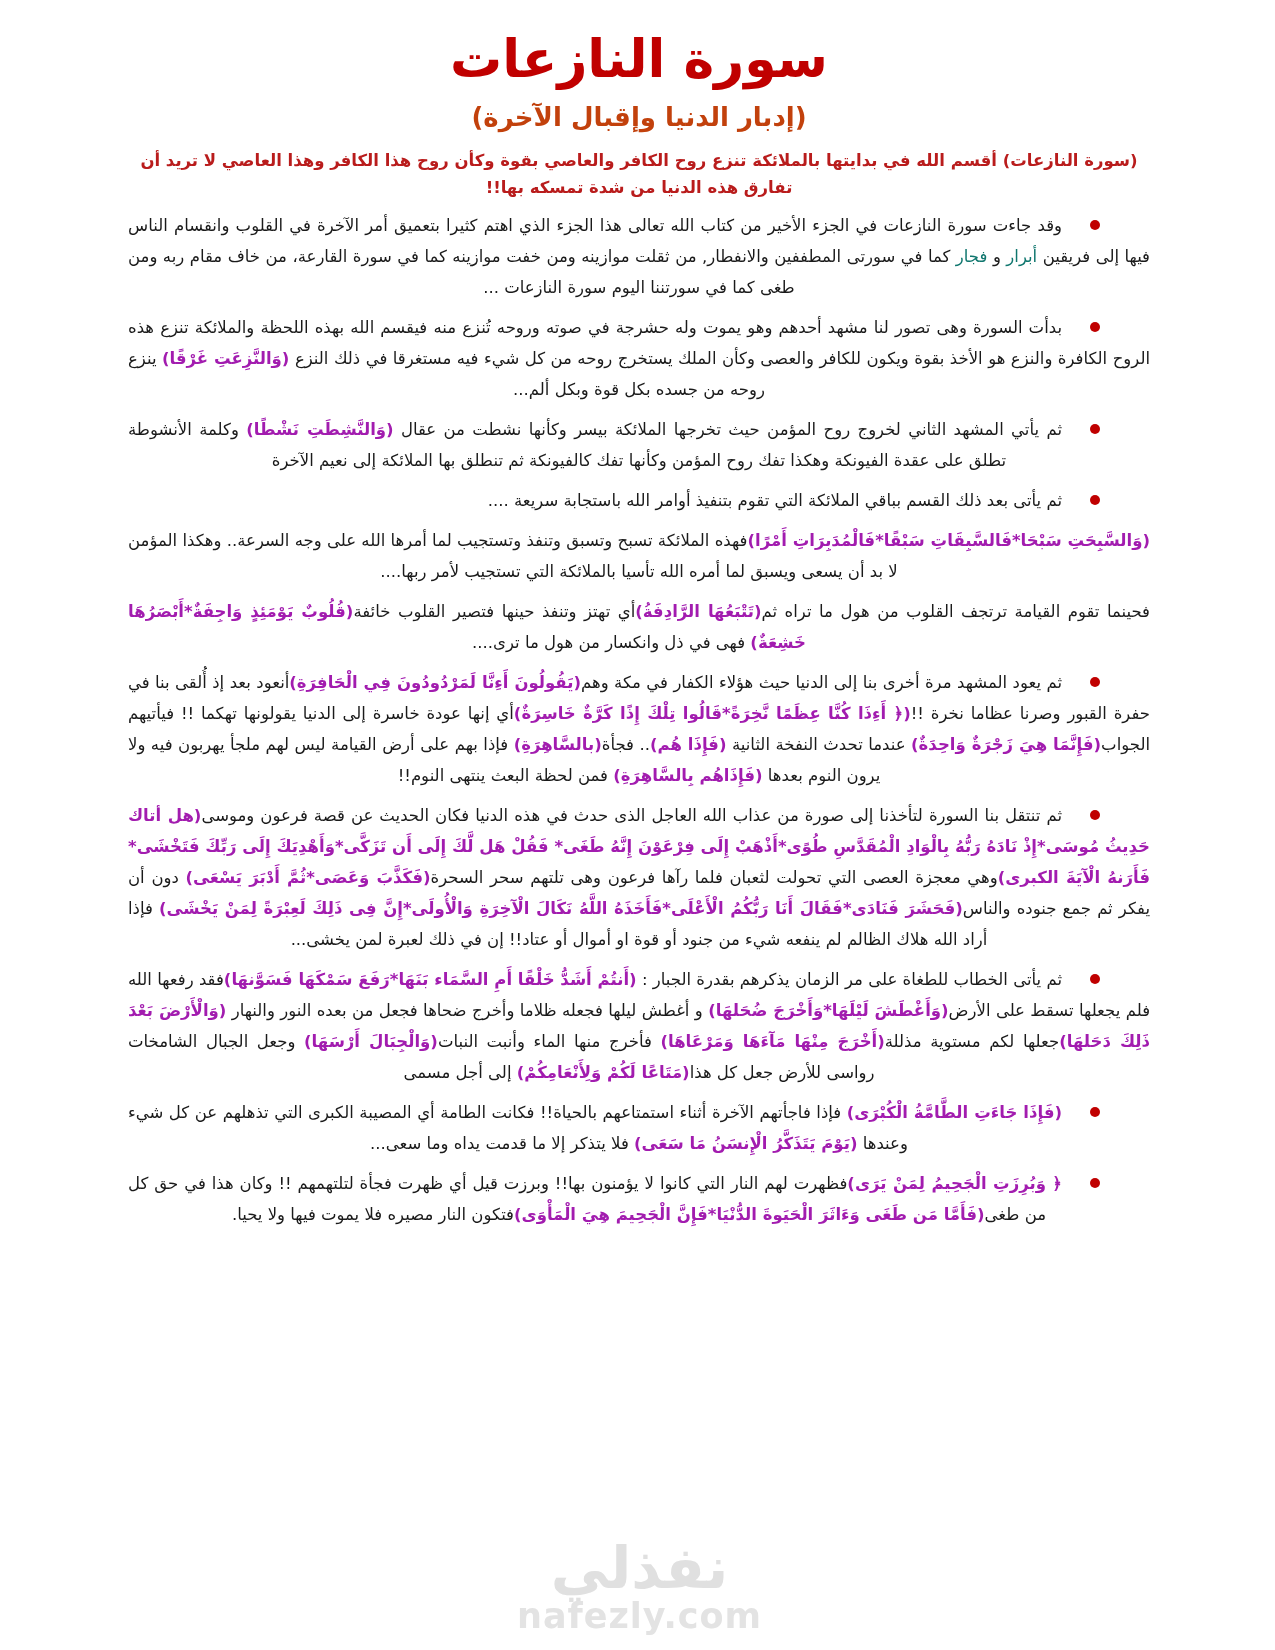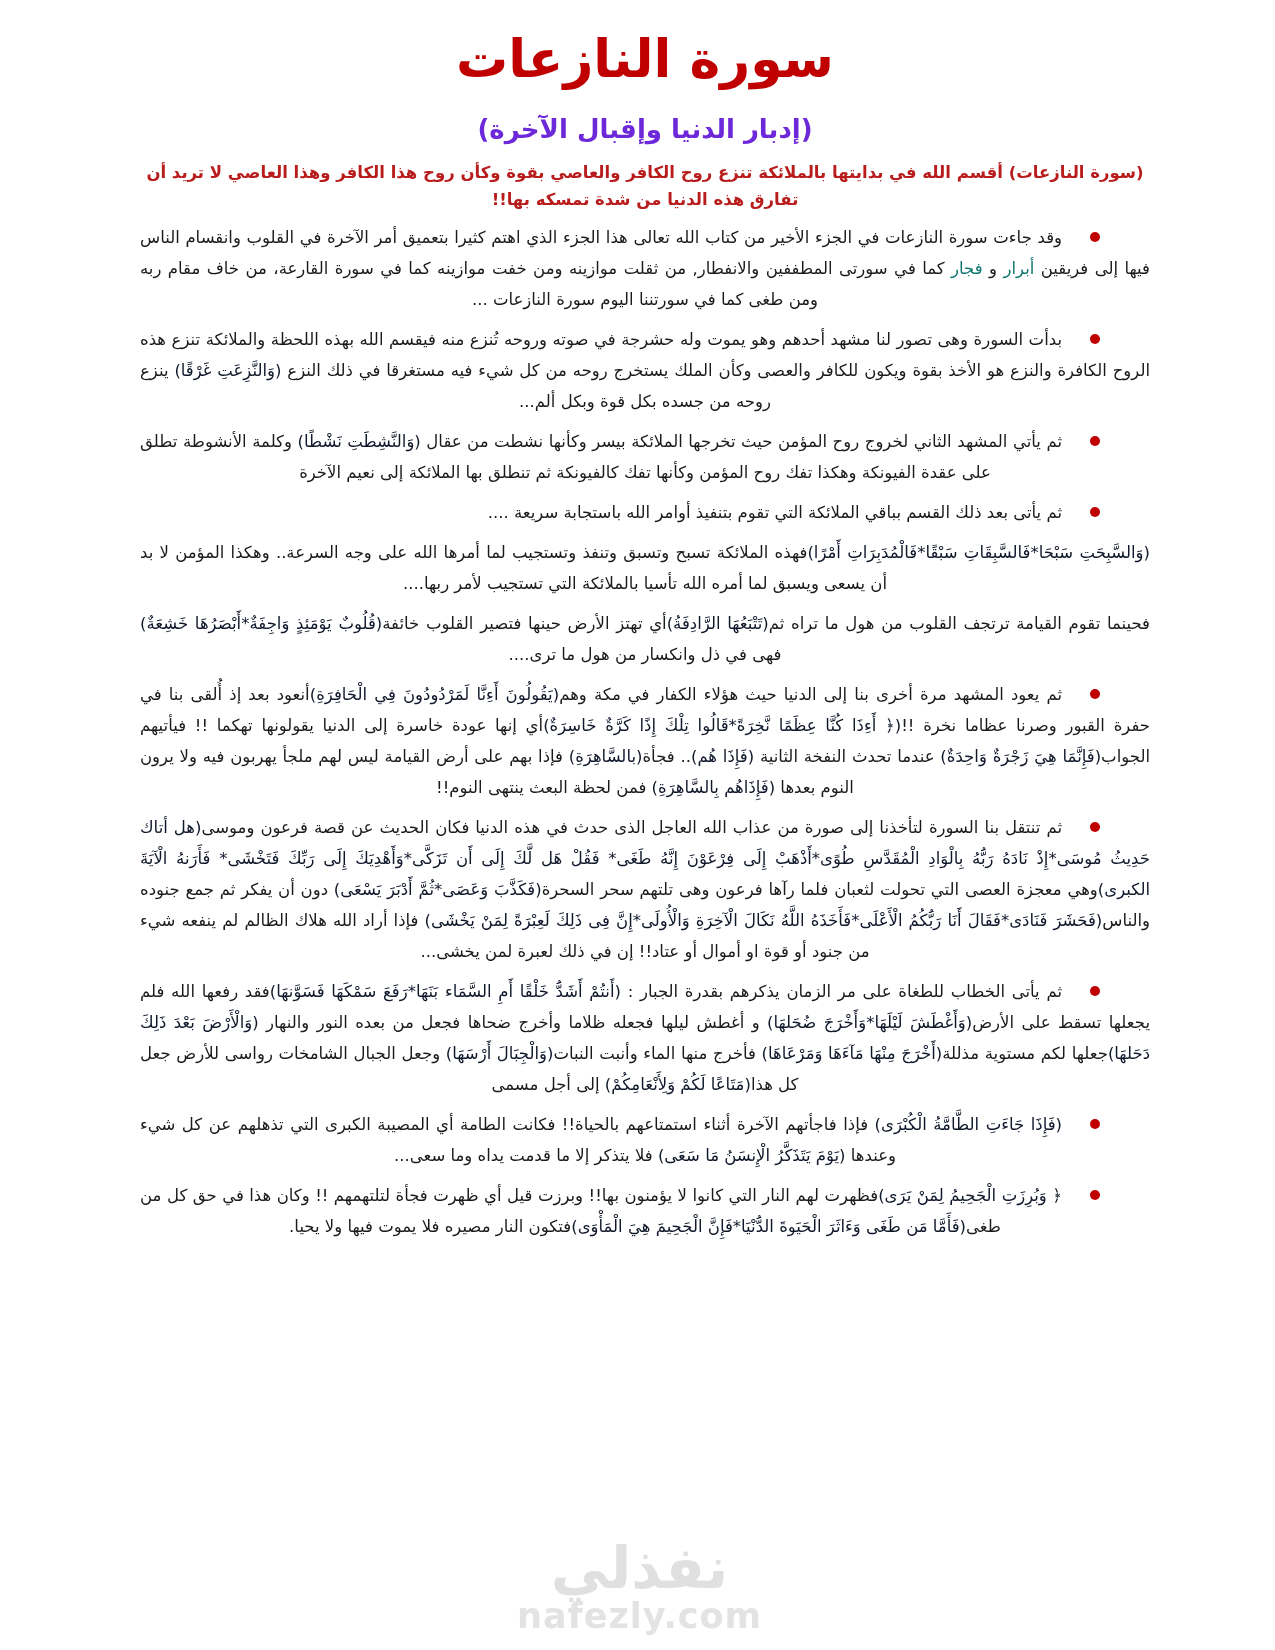--- a/index.html
+++ b/index.html
@@ -6,33 +6,33 @@
   .page{
     position:relative;
     width:1275px;height:1650px;
     margin:0 auto;
     background:#ffffff;
     overflow:hidden;
     font-family:"DejaVu Sans","Liberation Sans",sans-serif;
   }
   .content{
     position:absolute;
-    top:30px;right:125px;left:140px;
+    top:30px;right:125px;left:128px;
   }
   .doc-title{
     direction:rtl;text-align:center;
     color:#c00000;font-weight:bold;
     font-size:52px;line-height:1.15;
     margin:0;
   }
   .doc-subtitle{
     direction:rtl;text-align:center;
-    color:#6d28d9;font-weight:bold;
+    color:#c2410c;font-weight:bold;
     font-size:26px;line-height:1.2;
-    margin-top:24px;
+    margin-top:12px;
   }
   .doc-intro{
     direction:rtl;text-align:center;
     color:#b91c1c;font-weight:bold;
     font-size:16.5px;line-height:27px;
     margin-top:14px;
   }
   .doc-body{margin-top:6px;}
   .para{
     position:relative;
@@ -46,21 +46,21 @@
   }
   .para.bulleted{text-indent:88px;}
   .para.last-right{text-align-last:right;}
   .dot{
     position:absolute;
     right:50px;top:10px;
     width:10px;height:10px;
     border-radius:50%;
     background:#c00000;
   }
-  .seg-r{color:#0f172a;font-weight:normal;}
+  .seg-r{color:#a21caf;font-weight:bold;}
   .seg-r2{color:#0f766e;}
   .seg-k{color:#1a1a1a;}
   .watermark{
     position:absolute;
     left:4px;right:0;top:1538px;
     text-align:center;
     -webkit-user-select:none;user-select:none;
   }
   .wm-logo{
     font-size:58px;font-weight:bold;
@@ -79,21 +79,21 @@
   <div class="content">
     <h1 class="doc-title">سورة النازعات</h1>
     <div class="doc-subtitle">(إدبار الدنيا وإقبال الآخرة)</div>
     <div class="doc-intro">(سورة النازعات) أقسم الله في بدايتها بالملائكة تنزع روح الكافر والعاصي بقوة وكأن روح هذا الكافر وهذا العاصي لا تريد أن تفارق هذه الدنيا من شدة تمسكه بها!!</div>
     <div class="doc-body">
         <div class="para bulleted"><span class="dot"></span><span class="seg-k">وقد جاءت سورة النازعات في الجزء الأخير من كتاب الله تعالى هذا الجزء الذي اهتم كثيرا بتعميق أمر الآخرة في القلوب وانقسام الناس فيها إلى فريقين </span><span class="seg-r2">أبرار</span><span class="seg-k"> و </span><span class="seg-r2">فجار</span><span class="seg-k"> كما في سورتى المطففين والانفطار, من ثقلت موازينه ومن خفت موازينه كما في سورة القارعة، من خاف مقام ربه ومن طغى كما في سورتننا اليوم سورة النازعات ...</span></div>
         <div class="para bulleted"><span class="dot"></span><span class="seg-k">بدأت السورة وهى تصور لنا مشهد أحدهم وهو يموت وله حشرجة في صوته وروحه تُنزع منه فيقسم الله بهذه اللحظة والملائكة تنزع هذه الروح الكافرة والنزع هو الأخذ بقوة ويكون للكافر والعصى وكأن الملك يستخرج روحه من كل شيء فيه مستغرقا في ذلك النزع </span><span class="seg-r">(وَالنَّزِعَتِ غَرْقًا)</span><span class="seg-k"> ينزع روحه من جسده بكل قوة وبكل ألم...</span></div>
         <div class="para bulleted"><span class="dot"></span><span class="seg-k">ثم يأتي المشهد الثاني لخروج روح المؤمن حيث تخرجها الملائكة بيسر وكأنها نشطت من عقال </span><span class="seg-r">(وَالنَّشِطَتِ نَشْطًا)</span><span class="seg-k"> وكلمة الأنشوطة تطلق على عقدة الفيونكة وهكذا تفك روح المؤمن وكأنها تفك كالفيونكة ثم تنطلق بها الملائكة إلى نعيم الآخرة</span></div>
         <div class="para bulleted last-right"><span class="dot"></span><span class="seg-k">ثم يأتى بعد ذلك القسم بباقي الملائكة التي تقوم بتنفيذ أوامر الله باستجابة سريعة ....</span></div>
         <div class="para"><span class="seg-r">(وَالسَّبِحَتِ سَبْحَا*فَالسَّبِقَاتِ سَبْقًا*فَالْمُدَبِرَاتِ أَمْرًا)</span><span class="seg-k">فهذه الملائكة تسبح وتسبق وتنفذ وتستجيب لما أمرها الله على وجه السرعة.. وهكذا المؤمن لا بد أن يسعى ويسبق لما أمره الله تأسيا بالملائكة التي تستجيب لأمر ربها....</span></div>
-        <div class="para"><span class="seg-k">فحينما تقوم القيامة ترتجف القلوب من هول ما تراه ثم</span><span class="seg-r">(تَتْبَعُهَا الرَّادِفَةُ)</span><span class="seg-k">أي تهتز الأرض حينها فتصير القلوب خائفة</span><span class="seg-r">(قُلُوبٌ يَوْمَئِذٍ وَاجِفَةٌ*أَبْصَرُهَا خَشِعَةٌ)</span><span class="seg-k"> فهى في ذل وانكسار من هول ما ترى....</span></div>
+        <div class="para"><span class="seg-k">فحينما تقوم القيامة ترتجف القلوب من هول ما تراه ثم</span><span class="seg-r">(تَتْبَعُهَا الرَّادِفَةُ)</span><span class="seg-k">أي تهتز وتنفذ حينها فتصير القلوب خائفة</span><span class="seg-r">(قُلُوبٌ يَوْمَئِذٍ وَاجِفَةٌ*أَبْصَرُهَا خَشِعَةٌ)</span><span class="seg-k"> فهى في ذل وانكسار من هول ما ترى....</span></div>
         <div class="para bulleted"><span class="dot"></span><span class="seg-k">ثم يعود المشهد مرة أخرى بنا إلى الدنيا حيث هؤلاء الكفار في مكة وهم</span><span class="seg-r">(يَقُولُونَ أَءِنَّا لَمَرْدُودُونَ فِي الْحَافِرَةِ)</span><span class="seg-k">أنعود بعد إذ أُلقى بنا في حفرة القبور وصرنا عظاما نخرة !!</span><span class="seg-r">(﴿ أَءِذَا كُنَّا عِظَمًا نَّخِرَةً*قَالُوا تِلْكَ إِذًا كَرَّةٌ خَاسِرَةٌ)</span><span class="seg-k">أي إنها عودة خاسرة إلى الدنيا يقولونها تهكما !! فيأتيهم الجواب</span><span class="seg-r">(فَإِنَّمَا هِيَ زَجْرَةٌ وَاحِدَةٌ)</span><span class="seg-k"> عندما تحدث النفخة الثانية </span><span class="seg-r">(فَإِذَا هُم)</span><span class="seg-k">.. فجأة</span><span class="seg-r">(بالسَّاهِرَةِ)</span><span class="seg-k"> فإذا بهم على أرض القيامة ليس لهم ملجأ يهربون فيه ولا يرون النوم بعدها </span><span class="seg-r">(فَإِذَاهُم بِالسَّاهِرَةِ)</span><span class="seg-k"> فمن لحظة البعث ينتهى النوم!!</span></div>
         <div class="para bulleted"><span class="dot"></span><span class="seg-k">ثم تنتقل بنا السورة لتأخذنا إلى صورة من عذاب الله العاجل الذى حدث في هذه الدنيا فكان الحديث عن قصة فرعون وموسى</span><span class="seg-r">(هل أتاك حَدِيثُ مُوسَى*إِذْ نَادَهُ رَبُّهُ بِالْوَادِ الْمُقَدَّسِ طُوًى*أَذْهَبْ إِلَى فِرْعَوْنَ إِنَّهُ طَغَى* فَقُلْ هَل لَّكَ إِلَى أَن تَزَكَّى*وَأَهْدِيَكَ إِلَى رَبِّكَ فَتَخْشَى* فَأَرَنهُ الْآيَةَ الكبرى)</span><span class="seg-k">وهي معجزة العصى التي تحولت لثعبان فلما رآها فرعون وهى تلتهم سحر السحرة</span><span class="seg-r">(فَكَذَّبَ وَعَصَى*ثُمَّ أَدْبَرَ يَسْعَى)</span><span class="seg-k"> دون أن يفكر ثم جمع جنوده والناس</span><span class="seg-r">(فَحَشَرَ فَنَادَى*فَقَالَ أَنَا رَبُّكُمُ الْأَعْلَى*فَأَخَذَهُ اللَّهُ نَكَالَ الْآخِرَةِ وَالْأُولَى*إِنَّ فِى ذَلِكَ لَعِبْرَةً لِمَنْ يَخْشَى)</span><span class="seg-k"> فإذا أراد الله هلاك الظالم لم ينفعه شيء من جنود أو قوة او أموال أو عتاد!! إن في ذلك لعبرة لمن يخشى...</span></div>
         <div class="para bulleted"><span class="dot"></span><span class="seg-k">ثم يأتى الخطاب للطغاة على مر الزمان يذكرهم بقدرة الجبار : </span><span class="seg-r">(أَنتُمْ أَشَدُّ خَلْقًا أَمِ السَّمَاء بَنَهَا*رَفَعَ سَمْكَهَا فَسَوَّنهَا)</span><span class="seg-k">فقد رفعها الله فلم يجعلها تسقط على الأرض</span><span class="seg-r">(وَأَغْطَشَ لَيْلَهَا*وَأَخْرَجَ ضُحَلهَا)</span><span class="seg-k"> و أغطش ليلها فجعله ظلاما وأخرج ضحاها فجعل من بعده النور والنهار </span><span class="seg-r">(وَالْأَرْضَ بَعْدَ ذَلِكَ دَحَلهَا)</span><span class="seg-k">جعلها لكم مستوية مذللة</span><span class="seg-r">(أَخْرَجَ مِنْهَا مَآءَهَا وَمَرْعَاهَا)</span><span class="seg-k"> فأخرج منها الماء وأنبت النبات</span><span class="seg-r">(وَالْجِبَالَ أَرْسَهَا)</span><span class="seg-k"> وجعل الجبال الشامخات رواسى للأرض جعل كل هذا</span><span class="seg-r">(مَتَاعًا لَكُمْ وَلِأَنْعَامِكُمْ)</span><span class="seg-k"> إلى أجل مسمى</span></div>
         <div class="para bulleted"><span class="dot"></span><span class="seg-r">(فَإِذَا جَاءَتِ الطَّامَّةُ الْكُبْرَى)</span><span class="seg-k"> فإذا فاجأتهم الآخرة أثناء استمتاعهم بالحياة!! فكانت الطامة أي المصيبة الكبرى التي تذهلهم عن كل شيء وعندها </span><span class="seg-r">(يَوْمَ يَتَذَكَّرُ الْإِنسَنُ مَا سَعَى)</span><span class="seg-k"> فلا يتذكر إلا ما قدمت يداه وما سعى...</span></div>
         <div class="para bulleted"><span class="dot"></span><span class="seg-r">﴿ وَبُرِزَتِ الْجَحِيمُ لِمَنْ يَرَى)</span><span class="seg-k">فظهرت لهم النار التي كانوا لا يؤمنون بها!! وبرزت قيل أي ظهرت فجأة لتلتهمهم !! وكان هذا في حق كل من طغى</span><span class="seg-r">(فَأَمَّا مَن طَغَى وَءَاثَرَ الْحَيَوةَ الدُّنْيَا*فَإِنَّ الْجَحِيمَ هِيَ الْمَأْوَى)</span><span class="seg-k">فتكون النار مصيره فلا يموت فيها ولا يحيا.</span></div>
       </div>
   </div>
   <div class="watermark">
     <div class="wm-logo">نفذلي</div>
     <div class="wm-domain">nafezly.com</div>

